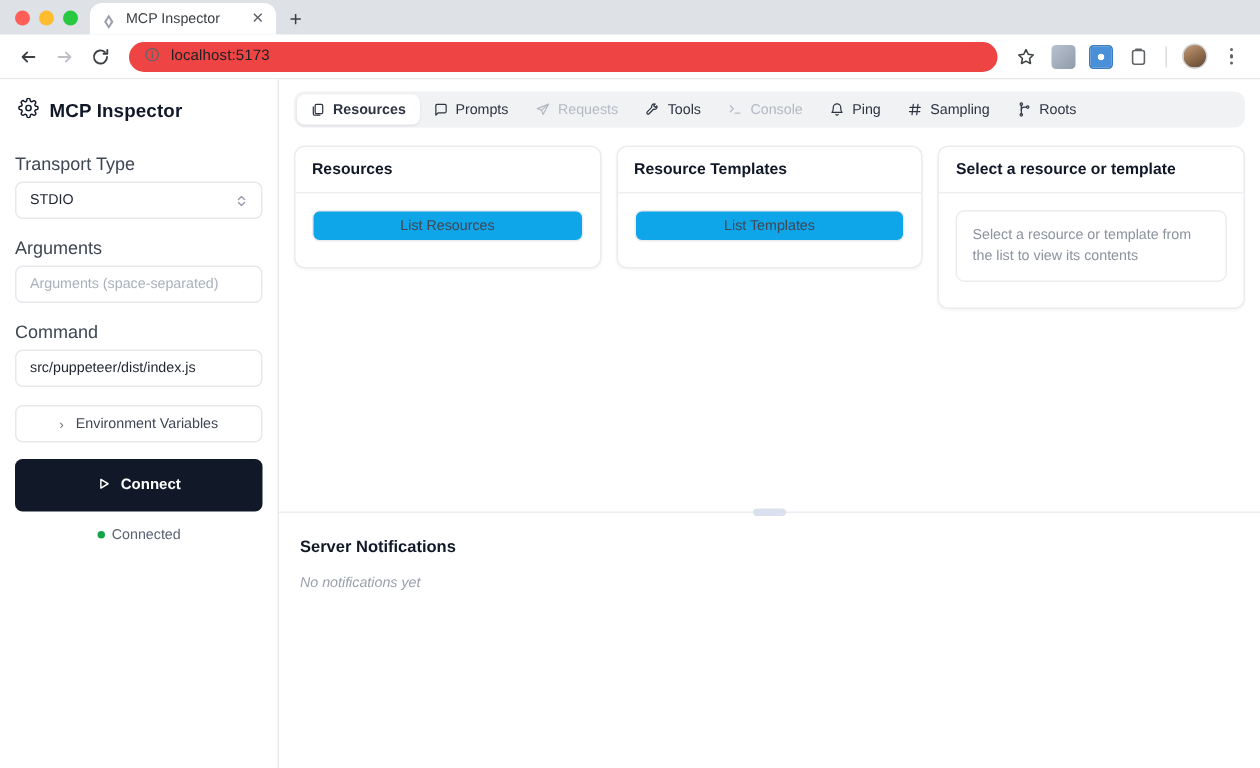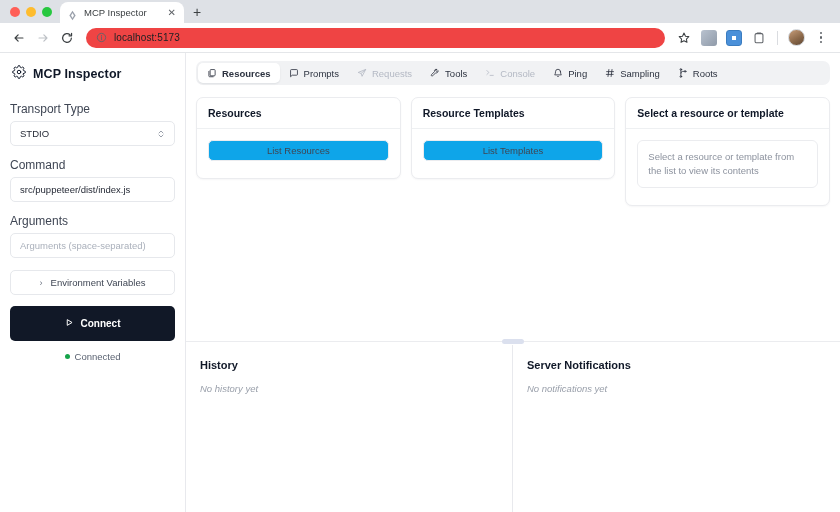--- a/index.html
+++ b/index.html
@@ -255,27 +255,27 @@
             <span>STDIO</span>
             <span class="chev-stack">
               <svg width="8" height="10" viewBox="0 0 10 14" fill="none" stroke="#9aa0ab" stroke-width="1.4" stroke-linecap="round" stroke-linejoin="round">
                   <path d="M2.2 5.6 5 2.8l2.8 2.8M2.2 8.4 5 11.2l2.8-2.8"></path>
                 </svg>
             </span>
           </div>
         </div>
 
         <div class="field-group">
+          <div class="field-label">Arguments</div>
+          <div class="text-input placeholder">Arguments (space-separated)</div>
+        </div>
+
+        <div class="field-group">
           <div class="field-label">Command</div>
           <div class="text-input">src/puppeteer/dist/index.js</div>
-        </div>
-
-        <div class="field-group">
-          <div class="field-label">Arguments</div>
-          <div class="text-input placeholder">Arguments (space-separated)</div>
         </div>
 
         <div class="env-btn">
           <span class="env-chevron">›</span>
           <span>Environment Variables</span>
         </div>
 
         <div class="connect-btn">
           <span>
             <svg width="9" height="9" viewBox="0 0 12 12" fill="none" stroke="#ffffff" stroke-width="1.3" stroke-linejoin="round">
@@ -398,24 +398,20 @@
           </div>
         </div>
       </div>
 
       <div class="splitter">
         <div class="line"></div>
         <div class="grip"></div>
       </div>
 
       <div class="bottom">
-        <div class="pane history">
-          <div class="pane-title">History</div>
-          <div class="pane-empty">No history yet</div>
-        </div>
         <div class="pane notifications">
           <div class="pane-title">Server Notifications</div>
           <div class="pane-empty">No notifications yet</div>
         </div>
       </div>
     </div>
   </div>
 </div>
 
 </body></html>

